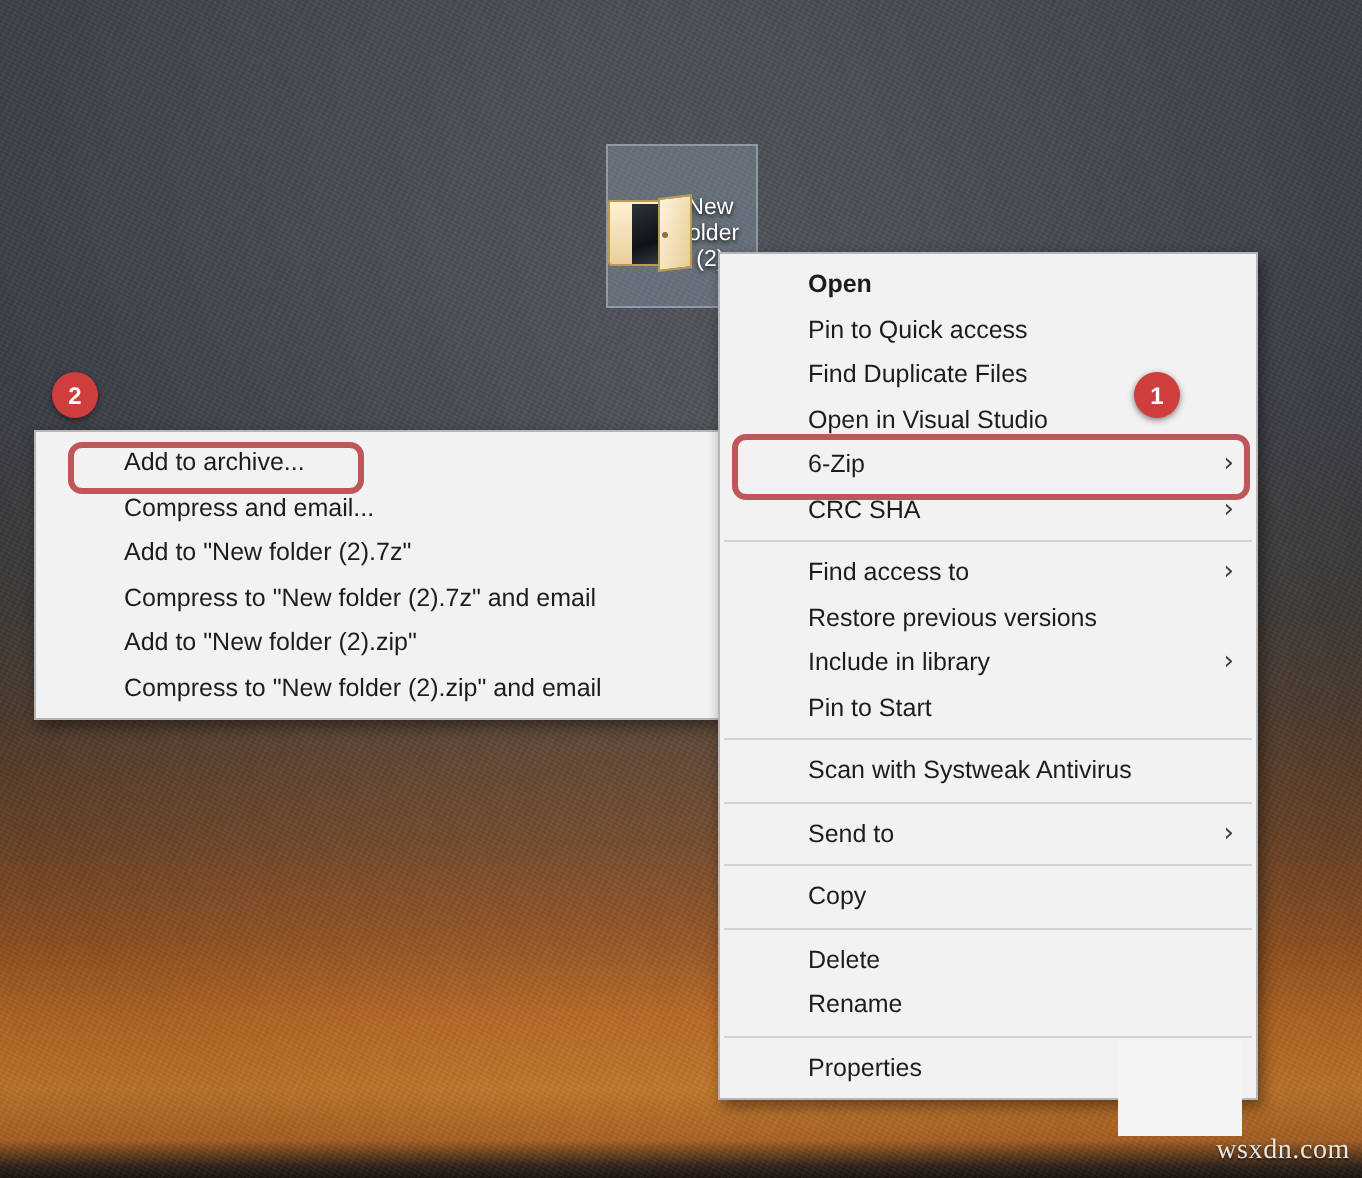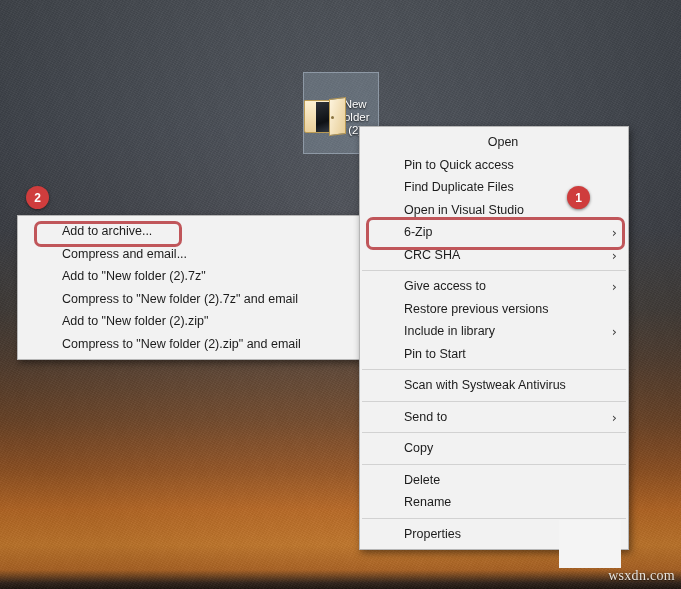--- a/index.html
+++ b/index.html
@@ -112,21 +112,21 @@
     position: relative;
     height: 22.5px;
     display: flex;
     align-items: center;
     padding-left: 44px;
     padding-right: 26px;
     white-space: nowrap;
     cursor: default;
   }
   #sub-menu .mi { }
-  .mi.bold { font-weight: normal; justify-content: center; }
+  .mi.bold { font-weight: bold; }
   .mi .chev {
     position: absolute;
     right: 11px; top: 50%;
     transform: translateY(-50%);
     font-size: 13px;
     color: #3d3d3d;
     font-family: "DejaVu Sans", sans-serif;
   }
   .sep {
     height: 1px;
@@ -253,21 +253,21 @@
       <div class="mi">
         <span>6-Zip</span>
         <span class="chev">›</span>
       </div>
       <div class="mi">
         <span>CRC SHA</span>
         <span class="chev">›</span>
       </div>
       <div class="sep"></div>
       <div class="mi">
-        <span>Give access to</span>
+        <span>Find access to</span>
         <span class="chev">›</span>
       </div>
       <div class="mi">
         <span>Restore previous versions</span>
       </div>
       <div class="mi">
         <span>Include in library</span>
         <span class="chev">›</span>
       </div>
       <div class="mi">

